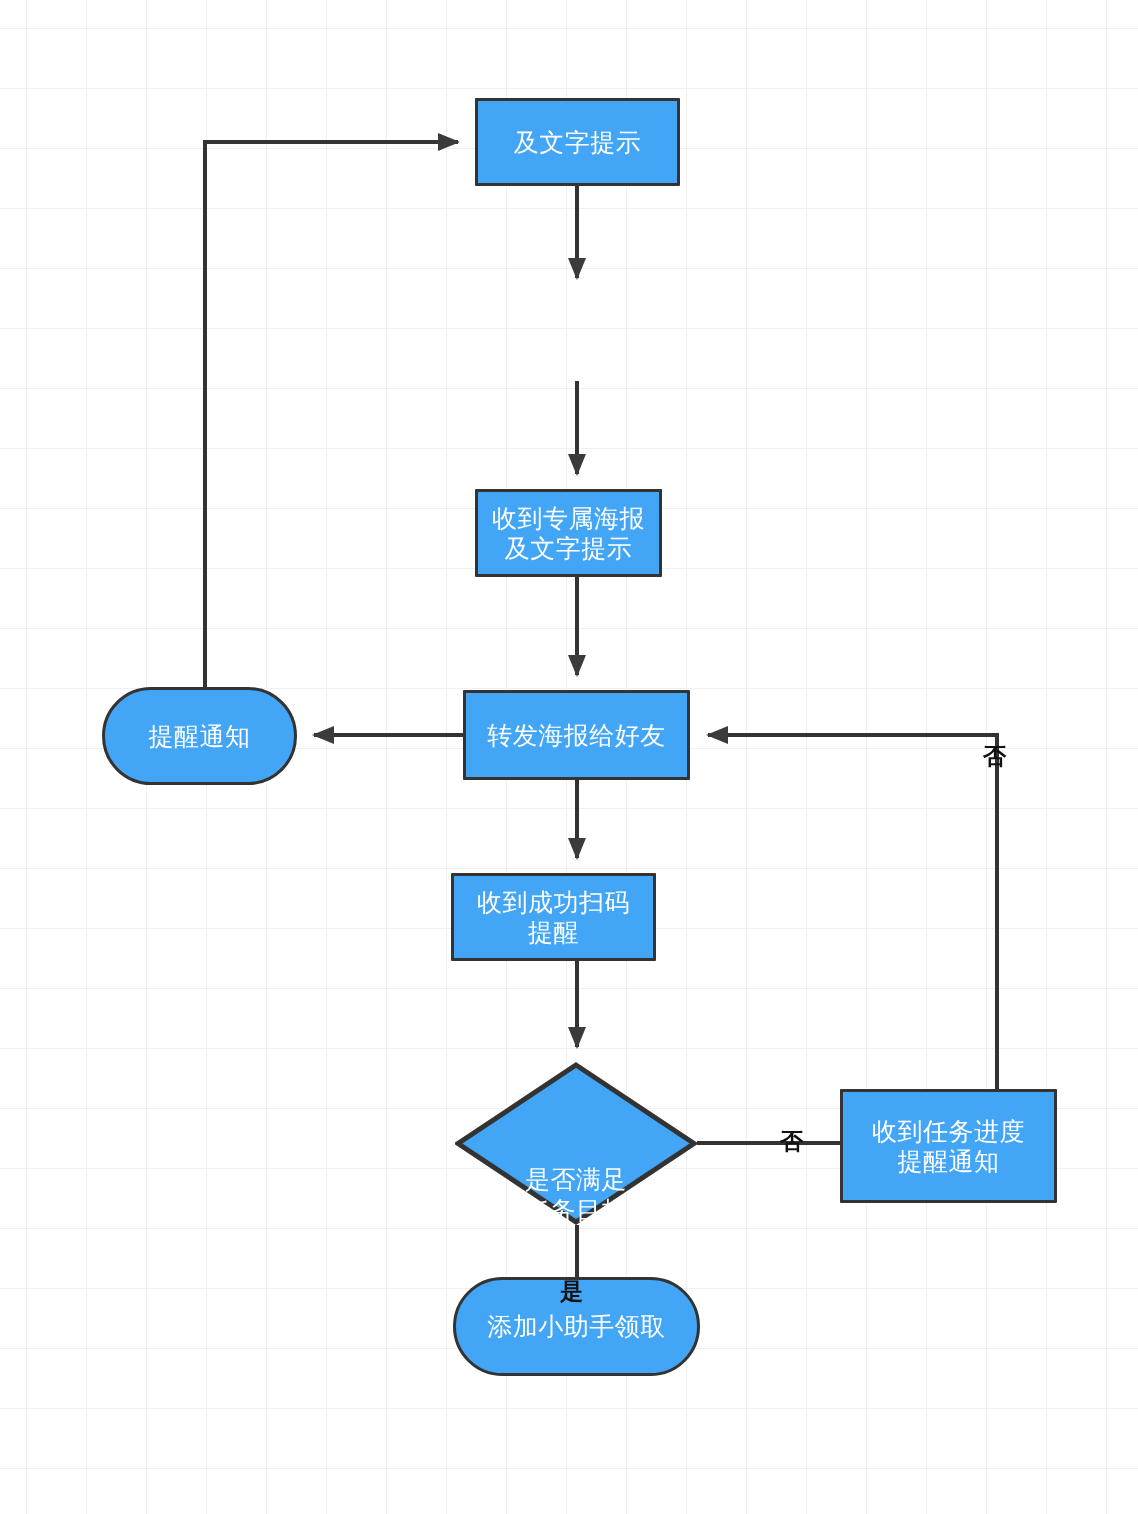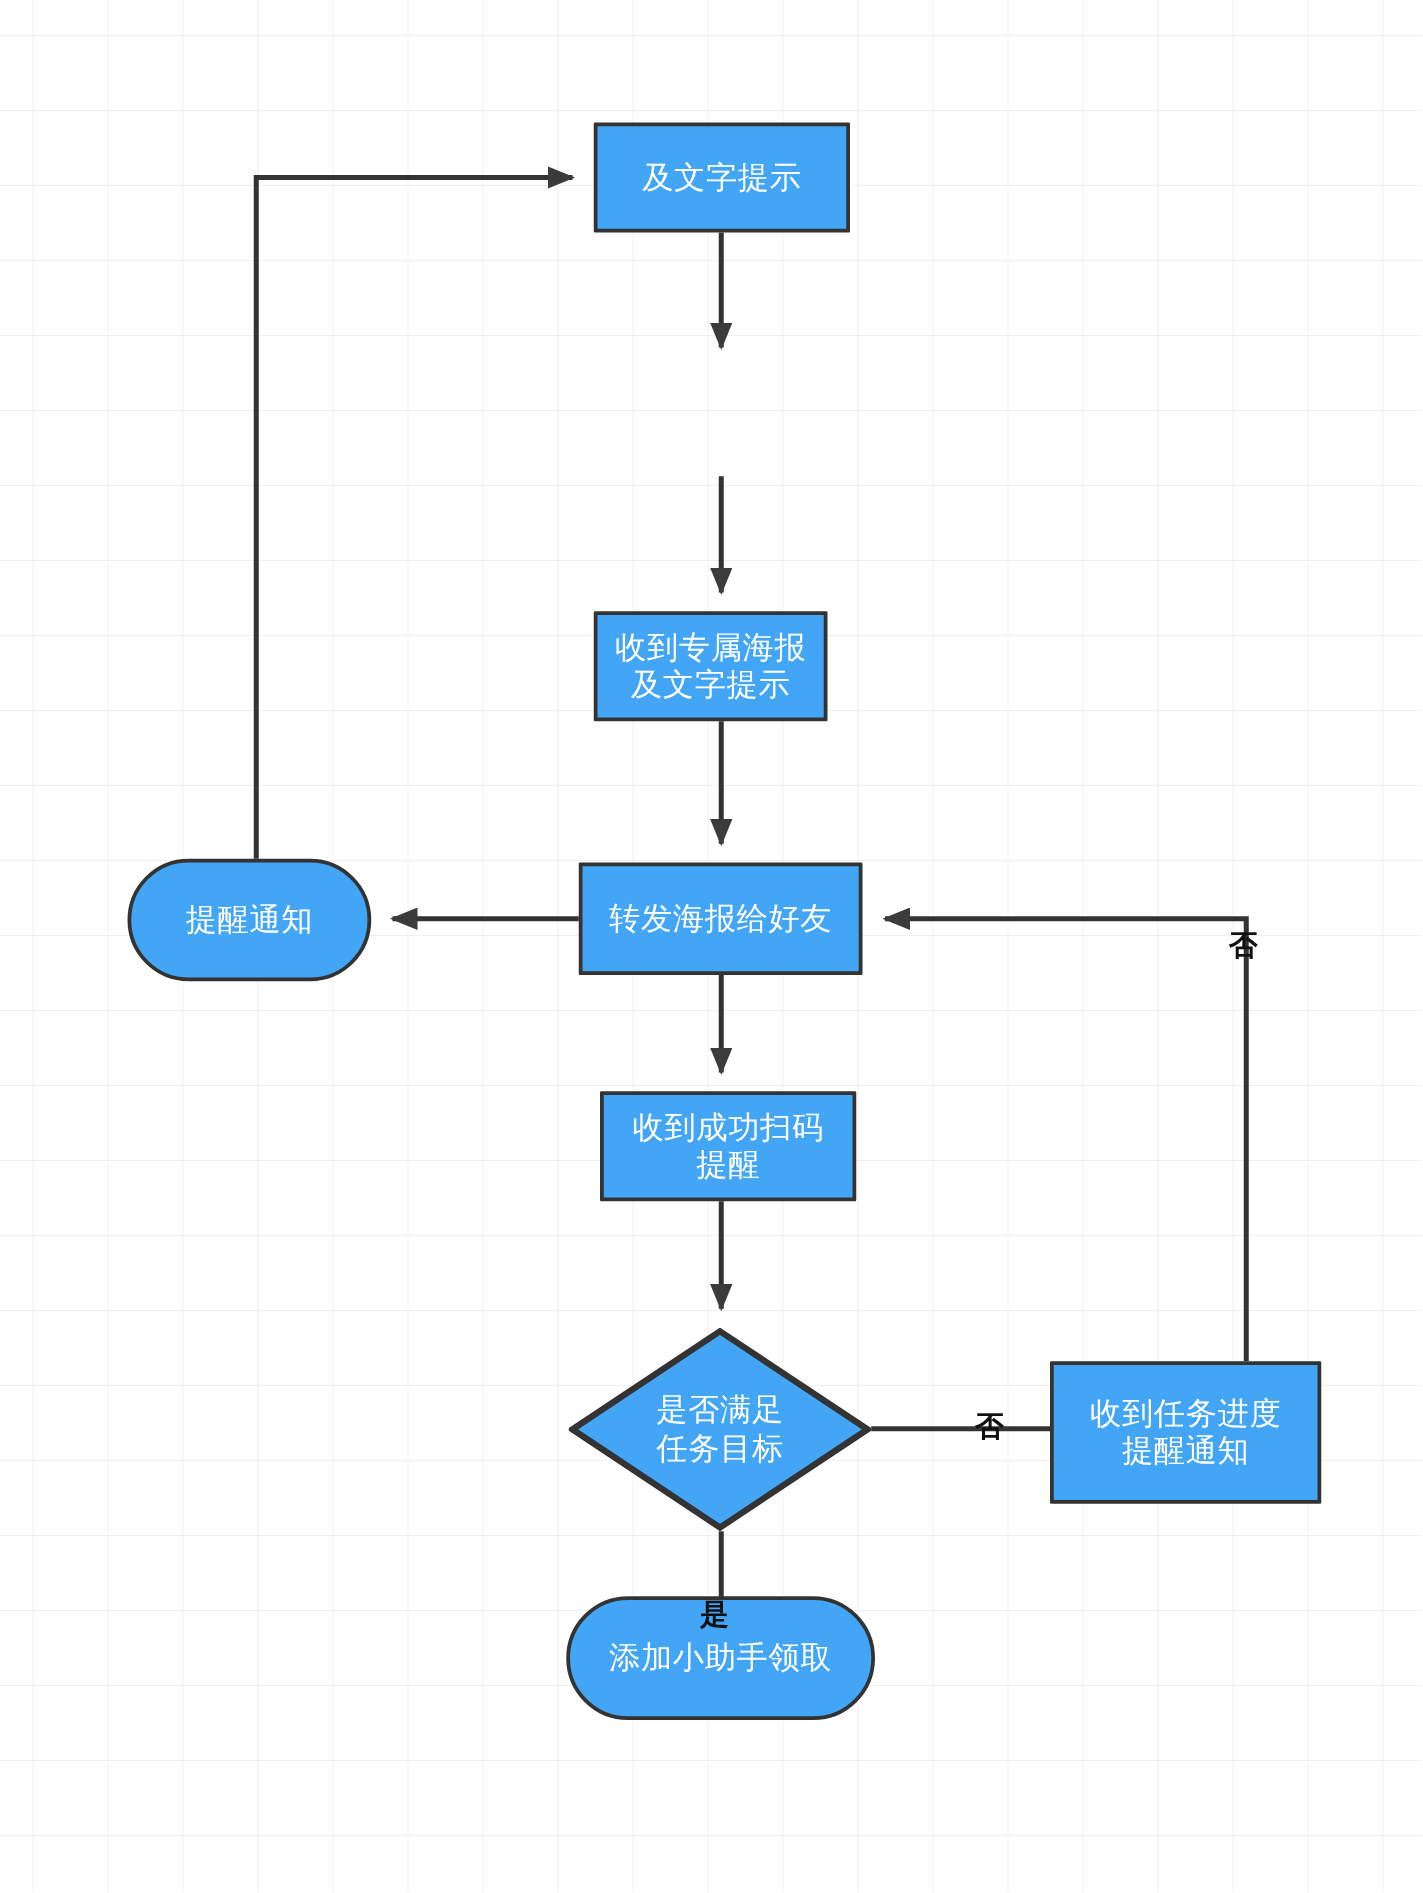--- a/index.html
+++ b/index.html
@@ -128,26 +128,26 @@
   </div>
 
   <div class="node rect" style="left:463px; top:690px; width:227px; height:90px;">
     <span>转发海报给好友</span>
   </div>
 
   <div class="node stadium" style="left:102px; top:687px; width:195px; height:98px;">
     <span>提醒通知</span>
   </div>
 
-  <div class="node rect" style="left:480px; top:873px; width:205px; height:88px;">
+  <div class="node rect" style="left:451px; top:873px; width:205px; height:88px;">
     <span>收到成功扫码
 提醒</span>
   </div>
 
-  <div class="node diamond" style="left:455px; top:1062px; width:242px; height:163px;">
+  <div class="node diamond" style="left:455px; top:1062px; width:242px; height:163px;align-items:flex-end;">
     <svg class="diamond-shape" viewBox="0 0 242 163" preserveAspectRatio="none" xmlns="http://www.w3.org/2000/svg">
       <polygon points="121,3 239,81.5 121,160 3,81.5" fill="#42a5f5" stroke="#333333" stroke-width="5"></polygon>
     </svg>
     <span class="diamond-label">是否满足
 任务目标</span>
   </div>
 
   <div class="node rect" style="left:840px; top:1089px; width:217px; height:114px;">
     <span>收到任务进度
 提醒通知</span>

